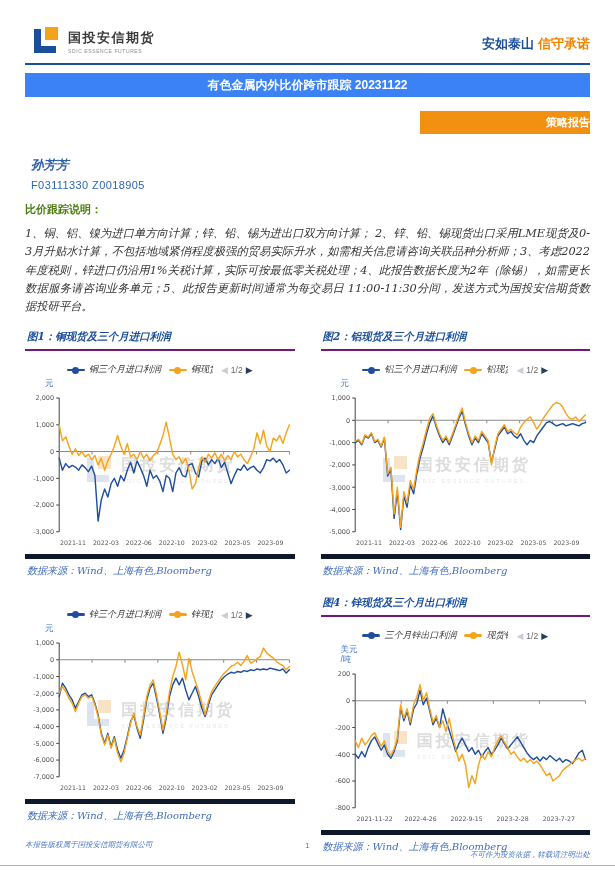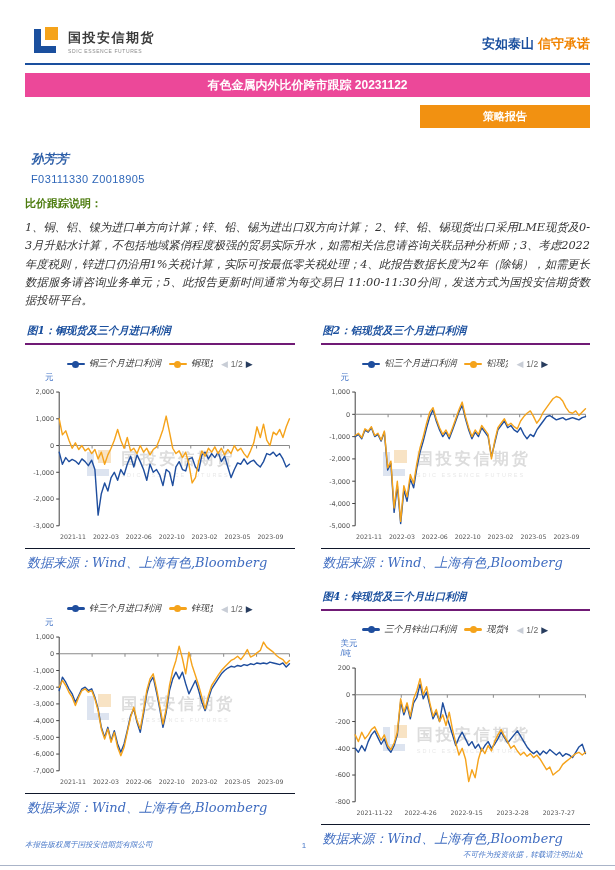--- a/index.html
+++ b/index.html
@@ -12,24 +12,24 @@
   
   .hdr { display:flex; justify-content:space-between; align-items:flex-end;
          padding:26px 0 7px 6px; border-bottom:2px solid #1a4f9e; }
   .logo { display:flex; align-items:center; gap:7px; }
   .logo-txt .cn { font-size:13px; font-weight:bold; color:#3a3a3a; letter-spacing:1.5px; }
   .logo-txt .en { font-size:5px; color:#8a8a8a; letter-spacing:0.6px; margin-top:1px; }
   .slogan { font-size:13px; font-weight:bold; margin-bottom:3px; }
   .slogan .b { color:#1a4f9e; }
   .slogan .o { color:#f08300; margin-left:4px; }
   
-  .titlebar { margin-top:8px; height:24px; line-height:24px; background:#ec4899;
+  .titlebar { margin-top:8px; height:24px; line-height:24px; background:#3b82f6;
               color:#fff; font-size:12px; font-weight:bold; text-align:center; }
-  .badge { margin:8px 0 0 auto; width:170px; height:23px; line-height:23px;
-           background:#f29111; color:#fff; font-size:11px; font-weight:bold; text-align:center; }
+  .badge { margin:14px 0 0 auto; width:170px; height:23px; line-height:23px;
+           background:#f29111; color:#fff; font-size:11px; font-weight:bold; text-align:right; }
   
   .author { margin:23px 0 0 6px; }
   .author .nm { font-family:"DejaVu Serif", serif; font-style:italic; font-weight:bold;
                 font-size:12.5px; color:#2e5fa8; }
   .author .cred { margin-top:5px; font-size:11px; color:#2e66b8; letter-spacing:0.4px; }
   .notes { margin-top:11px; }
   .notes h2 { font-family:Liberation Mono, monospace; font-size:11px; font-weight:bold; color:#4d7c0f; }
   .notes p { margin-top:8px; font-family:"DejaVu Serif", serif; font-style:italic;
              font-size:11.3px; color:#333; line-height:1.62; text-align:justify; }
   
@@ -51,24 +51,24 @@
   .pg-num  { color:#666; font-size:8.5px; }
   .pg-next { color:#273c5e; font-size:9px; cursor:pointer; }
   .unit { margin:3px 0 0 20px; color:#4777c8; font-size:8.5px; line-height:1.15; white-space:pre-line; }
   .plot-wrap { position:relative; margin-top:2px; }
   .plot-wrap svg.plot { position:relative; z-index:1; display:block; width:100%; }
   svg text { font-family:"DejaVu Sans", sans-serif; }
   .watermark { position:absolute; inset:0; z-index:0; display:flex; align-items:center;
                justify-content:center; gap:7px; pointer-events:none; }
   .wm-cn { font-size:16px; font-weight:bold; color:#dcdcdc; letter-spacing:3px; }
   .wm-en { font-size:5.5px; color:#e8e8e8; letter-spacing:2px; margin-top:2px; }
-  .source { margin-top:6px; border-top:1px solid #0f172a; padding:5px 0 0 2px;
-            font-family:"DejaVu Serif", serif; font-style:italic; font-size:13px; color:#3f6cc0; }
-  
-  .footer { position:absolute; left:25px; right:32px; bottom:10px; display:flex;
+  .source { margin-top:6px; border-top:5px solid #0f172a; padding:5px 0 0 2px;
+            font-family:"DejaVu Serif", serif; font-style:italic; font-size:10px; color:#3f6cc0; }
+  
+  .footer { position:absolute; left:25px; right:25px; bottom:10px; display:flex;
             align-items:center; font-family:"DejaVu Serif", serif; font-style:italic;
             font-size:7.5px; color:#4777c8; }
   .footer .l { flex:1; text-align:left; }
   .footer .c { flex:0; font-family:"Liberation Sans",sans-serif; font-style:normal; font-size:8px; }
   .footer .r { flex:1; text-align:right;margin-top:20px; }
   .bottom-rule { position:absolute; left:0; right:0; bottom:4px; border-top:1px solid #aab4c8; }
 </style>
 </head>
 <body>
 

